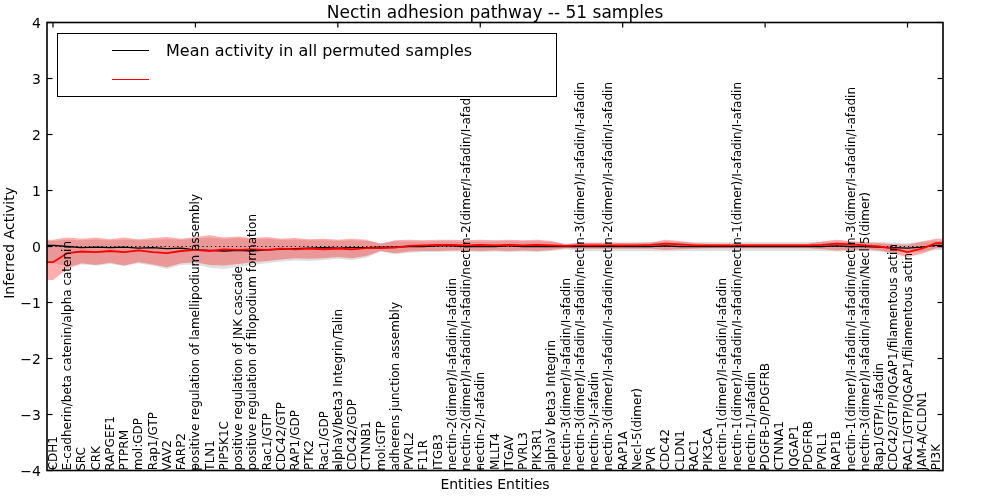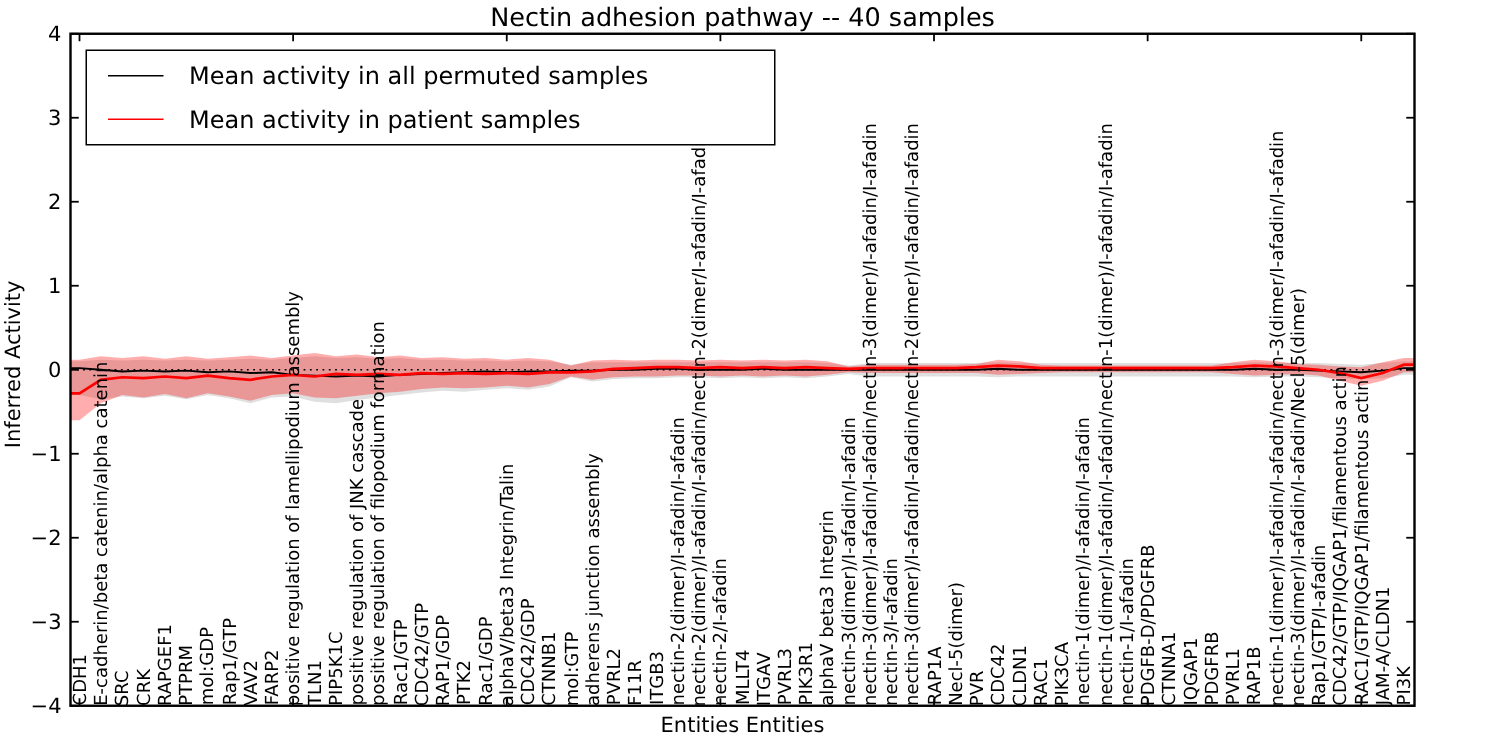--- a/index.html
+++ b/index.html
@@ -14,32 +14,32 @@
   #plot-svg{position:absolute;left:0;top:0;z-index:1;}
   #ytick-labels{position:absolute;left:0;top:0;z-index:4;}
   .ytick-label{position:absolute;left:0;width:41px;text-align:right;font-size:14px;
                line-height:18px;}
   #xtick-labels{position:absolute;left:0;top:0;width:1000px;height:500px;z-index:2;}
   .xtick-label{position:absolute;bottom:29.5px;width:14px;line-height:14px;font-size:12px;
                writing-mode:vertical-rl;transform:rotate(180deg);white-space:nowrap;
                max-height:470px;overflow:hidden;}
   .legend{position:absolute;left:57px;top:33px;width:458px;height:62px;background:#fff;
           border:1.6px solid #000;z-index:3;display:flex;flex-direction:column;
-          justify-content:center;gap:7px;}
+          justify-content:center;gap:7px;padding-left:40px;}
   .legend-row{display:flex;align-items:center;height:22px;}
   .legend-swatch{width:37px;height:0;border-top:1.8px solid #000;margin-left:14px;
                  margin-right:17px;flex:none;}
   .legend-label{font-size:16px;white-space:nowrap;}
 </style>
 </head>
 <body>
 
 <div class="figure">
 
-  <div class="chart-title">Nectin adhesion pathway -- 40 samples</div>
+  <div class="chart-title">Nectin adhesion pathway -- 51 samples</div>
 
   <div class="y-axis-label">Inferred Activity</div>
 
   <svg id="plot-svg" width="1000" height="500">
       <path d="M47,240.9 L53.0,240.9 L67.2,239.8 L81.5,240.3 L95.7,239.8 L110.0,240.3 L124.2,239.8 L138.5,240.3 L152.7,239.8 L166.9,239.2 L181.2,239.8 L195.4,238.7 L209.7,237.5 L223.9,238.7 L238.1,238.1 L252.4,239.2 L266.6,238.7 L280.9,239.8 L295.1,239.8 L309.4,240.3 L323.6,240.3 L337.8,240.9 L352.1,240.3 L366.3,240.9 L380.6,243.1 L394.8,241.5 L409.0,241.5 L423.3,241.5 L437.5,241.5 L451.8,241.5 L466.0,241.5 L480.3,241.5 L494.5,241.5 L508.7,241.5 L523.0,241.5 L537.2,241.5 L551.5,242.0 L565.7,243.7 L580.0,242.0 L594.2,242.0 L608.4,242.0 L622.7,242.0 L636.9,242.0 L651.2,242.0 L665.4,241.5 L679.6,242.0 L693.9,242.0 L708.1,242.0 L722.4,242.0 L736.6,242.0 L750.9,242.0 L765.1,242.0 L779.3,242.0 L793.6,242.0 L807.8,242.0 L822.1,242.0 L836.3,241.5 L850.5,242.0 L864.8,242.0 L879.0,242.0 L893.3,242.6 L907.5,243.1 L921.8,242.0 L936.0,240.9 L943,240.9 L943,249.9 L936.0,249.9 L921.8,252.1 L907.5,252.7 L893.3,252.1 L879.0,251.5 L864.8,251.0 L850.5,251.0 L836.3,251.5 L822.1,251.0 L807.8,251.0 L793.6,251.0 L779.3,251.0 L765.1,251.0 L750.9,251.0 L736.6,251.0 L722.4,251.0 L708.1,251.0 L693.9,251.0 L679.6,251.0 L665.4,251.5 L651.2,251.0 L636.9,251.0 L622.7,251.0 L608.4,251.0 L594.2,251.0 L580.0,251.0 L565.7,249.3 L551.5,251.0 L537.2,252.1 L523.0,251.5 L508.7,252.1 L494.5,251.5 L480.3,252.1 L466.0,251.5 L451.8,251.5 L437.5,252.1 L423.3,252.1 L409.0,252.7 L394.8,254.3 L380.6,251.5 L366.3,257.7 L352.1,259.9 L337.8,258.8 L323.6,259.9 L309.4,261.1 L295.1,260.5 L280.9,261.6 L266.6,263.3 L252.4,265.0 L238.1,266.7 L223.9,268.9 L209.7,267.8 L195.4,264.4 L181.2,265.0 L166.9,268.9 L152.7,265.5 L138.5,263.3 L124.2,266.1 L110.0,263.9 L95.7,265.5 L81.5,264.4 L67.2,266.1 L53.0,263.3 L47,263.3 Z" fill="rgba(128,128,128,0.25)" stroke="none"></path>
       <path d="M47,239.8 L53.0,239.8 L67.2,237.5 L81.5,238.7 L95.7,237.5 L110.0,239.2 L124.2,237.5 L138.5,239.2 L152.7,238.1 L166.9,237.0 L181.2,238.7 L195.4,237.0 L209.7,235.3 L223.9,237.5 L238.1,236.4 L252.4,238.1 L266.6,237.0 L280.9,238.7 L295.1,238.1 L309.4,239.2 L323.6,238.7 L337.8,239.8 L352.1,238.7 L366.3,239.8 L380.6,243.7 L394.8,240.3 L409.0,239.8 L423.3,240.3 L437.5,239.8 L451.8,239.8 L466.0,240.3 L480.3,239.8 L494.5,240.3 L508.7,239.8 L523.0,240.3 L537.2,239.8 L551.5,240.9 L565.7,244.3 L580.0,243.1 L594.2,243.1 L608.4,243.1 L622.7,243.1 L636.9,243.1 L651.2,242.6 L665.4,239.8 L679.6,240.9 L693.9,243.1 L708.1,243.7 L722.4,243.7 L736.6,243.7 L750.9,243.7 L765.1,243.7 L779.3,243.7 L793.6,243.7 L807.8,243.7 L822.1,241.5 L836.3,239.8 L850.5,240.9 L864.8,242.6 L879.0,243.1 L893.3,244.3 L907.5,244.8 L921.8,241.5 L936.0,238.7 L943,238.7 L943,248.2 L936.0,248.2 L921.8,253.8 L907.5,257.1 L893.3,253.8 L879.0,250.4 L864.8,249.3 L850.5,249.9 L836.3,250.4 L822.1,249.3 L807.8,248.2 L793.6,248.2 L779.3,248.2 L765.1,248.2 L750.9,248.2 L736.6,248.2 L722.4,248.2 L708.1,248.2 L693.9,248.7 L679.6,249.3 L665.4,249.9 L651.2,248.7 L636.9,248.7 L622.7,248.7 L608.4,248.7 L594.2,248.7 L580.0,248.7 L565.7,248.2 L551.5,249.9 L537.2,251.0 L523.0,250.4 L508.7,251.0 L494.5,250.4 L480.3,251.0 L466.0,250.4 L451.8,250.4 L437.5,251.0 L423.3,251.0 L409.0,251.5 L394.8,253.2 L380.6,251.0 L366.3,256.0 L352.1,258.3 L337.8,257.1 L323.6,258.3 L309.4,258.8 L295.1,258.3 L280.9,259.4 L266.6,261.1 L252.4,262.2 L238.1,263.9 L223.9,265.5 L209.7,265.0 L195.4,262.2 L181.2,263.3 L166.9,267.2 L152.7,264.4 L138.5,262.2 L124.2,265.5 L110.0,262.7 L95.7,265.0 L81.5,263.3 L67.2,268.9 L53.0,280.1 L47,280.1 Z" fill="rgba(255,0,0,0.32)" stroke="none"></path>
       <line x1="47" y1="246.5" x2="943" y2="246.5" stroke="#000" stroke-width="1.1" stroke-dasharray="1.2 3"></line>
       <path d="M47,245.4 L53.0,245.4 L67.2,246.5 L81.5,247.6 L95.7,247.1 L110.0,247.6 L124.2,247.1 L138.5,248.2 L152.7,247.6 L166.9,248.7 L181.2,248.2 L195.4,249.9 L209.7,250.4 L223.9,251.0 L238.1,250.4 L252.4,251.0 L266.6,249.9 L280.9,249.3 L295.1,248.7 L309.4,248.2 L323.6,247.6 L337.8,248.2 L352.1,247.6 L366.3,247.6 L380.6,247.1 L394.8,247.1 L409.0,246.5 L423.3,246.5 L437.5,245.9 L451.8,245.9 L466.0,246.5 L480.3,246.5 L494.5,246.5 L508.7,245.9 L523.0,246.5 L537.2,246.5 L551.5,246.5 L565.7,246.5 L580.0,246.5 L594.2,246.5 L608.4,246.5 L622.7,246.5 L636.9,246.5 L651.2,246.5 L665.4,245.9 L679.6,246.5 L693.9,246.5 L708.1,246.5 L722.4,246.5 L736.6,246.5 L750.9,246.5 L765.1,246.5 L779.3,246.5 L793.6,246.5 L807.8,246.5 L822.1,246.5 L836.3,245.9 L850.5,246.5 L864.8,246.5 L879.0,247.1 L893.3,247.6 L907.5,248.2 L921.8,247.1 L936.0,245.4 L943,245.4" fill="none" stroke="#000000" stroke-width="1.3"></path>
       <path d="M47,262.2 L53.0,262.2 L67.2,253.2 L81.5,251.5 L95.7,252.1 L110.0,251.0 L124.2,252.1 L138.5,250.4 L152.7,252.1 L166.9,253.2 L181.2,251.0 L195.4,249.9 L209.7,251.0 L223.9,249.3 L238.1,249.9 L252.4,249.3 L266.6,249.9 L280.9,248.7 L295.1,249.3 L309.4,248.7 L323.6,249.3 L337.8,248.7 L352.1,249.3 L366.3,248.2 L380.6,248.2 L394.8,247.6 L409.0,245.9 L423.3,245.4 L437.5,244.8 L451.8,244.8 L466.0,245.4 L480.3,244.8 L494.5,245.4 L508.7,244.8 L523.0,245.4 L537.2,244.8 L551.5,245.4 L565.7,245.9 L580.0,245.4 L594.2,245.4 L608.4,245.4 L622.7,245.4 L636.9,245.4 L651.2,244.8 L665.4,243.7 L679.6,244.3 L693.9,245.4 L708.1,245.4 L722.4,245.4 L736.6,245.4 L750.9,245.4 L765.1,245.4 L779.3,245.4 L793.6,245.4 L807.8,245.4 L822.1,244.8 L836.3,243.7 L850.5,244.3 L864.8,245.4 L879.0,246.5 L893.3,248.7 L907.5,252.1 L921.8,248.7 L936.0,243.1 L943,243.1" fill="none" stroke="#ff0000" stroke-width="1.8"></path>
       <rect x="47" y="22.5" width="896" height="448" fill="none" stroke="#000" stroke-width="1.6"></rect>
@@ -154,19 +154,18 @@
       <div class="xtick-label" style="left: 929px;">PI3K</div>
     </div>
 
   <div class="legend">
     <div class="legend-row">
       <span class="legend-swatch" style="border-top-color: rgb(0, 0, 0);"></span>
       <span class="legend-label">Mean activity in all permuted samples</span>
     </div>
     <div class="legend-row">
       <span class="legend-swatch" style="border-top-color: rgb(255, 0, 0);"></span>
-      <span class="legend-label">Mean activity in patient samples</span>
     </div>
   </div>
 
   <div class="x-axis-label">Entities Entities</div>
 
 </div>
 
 </body></html>

